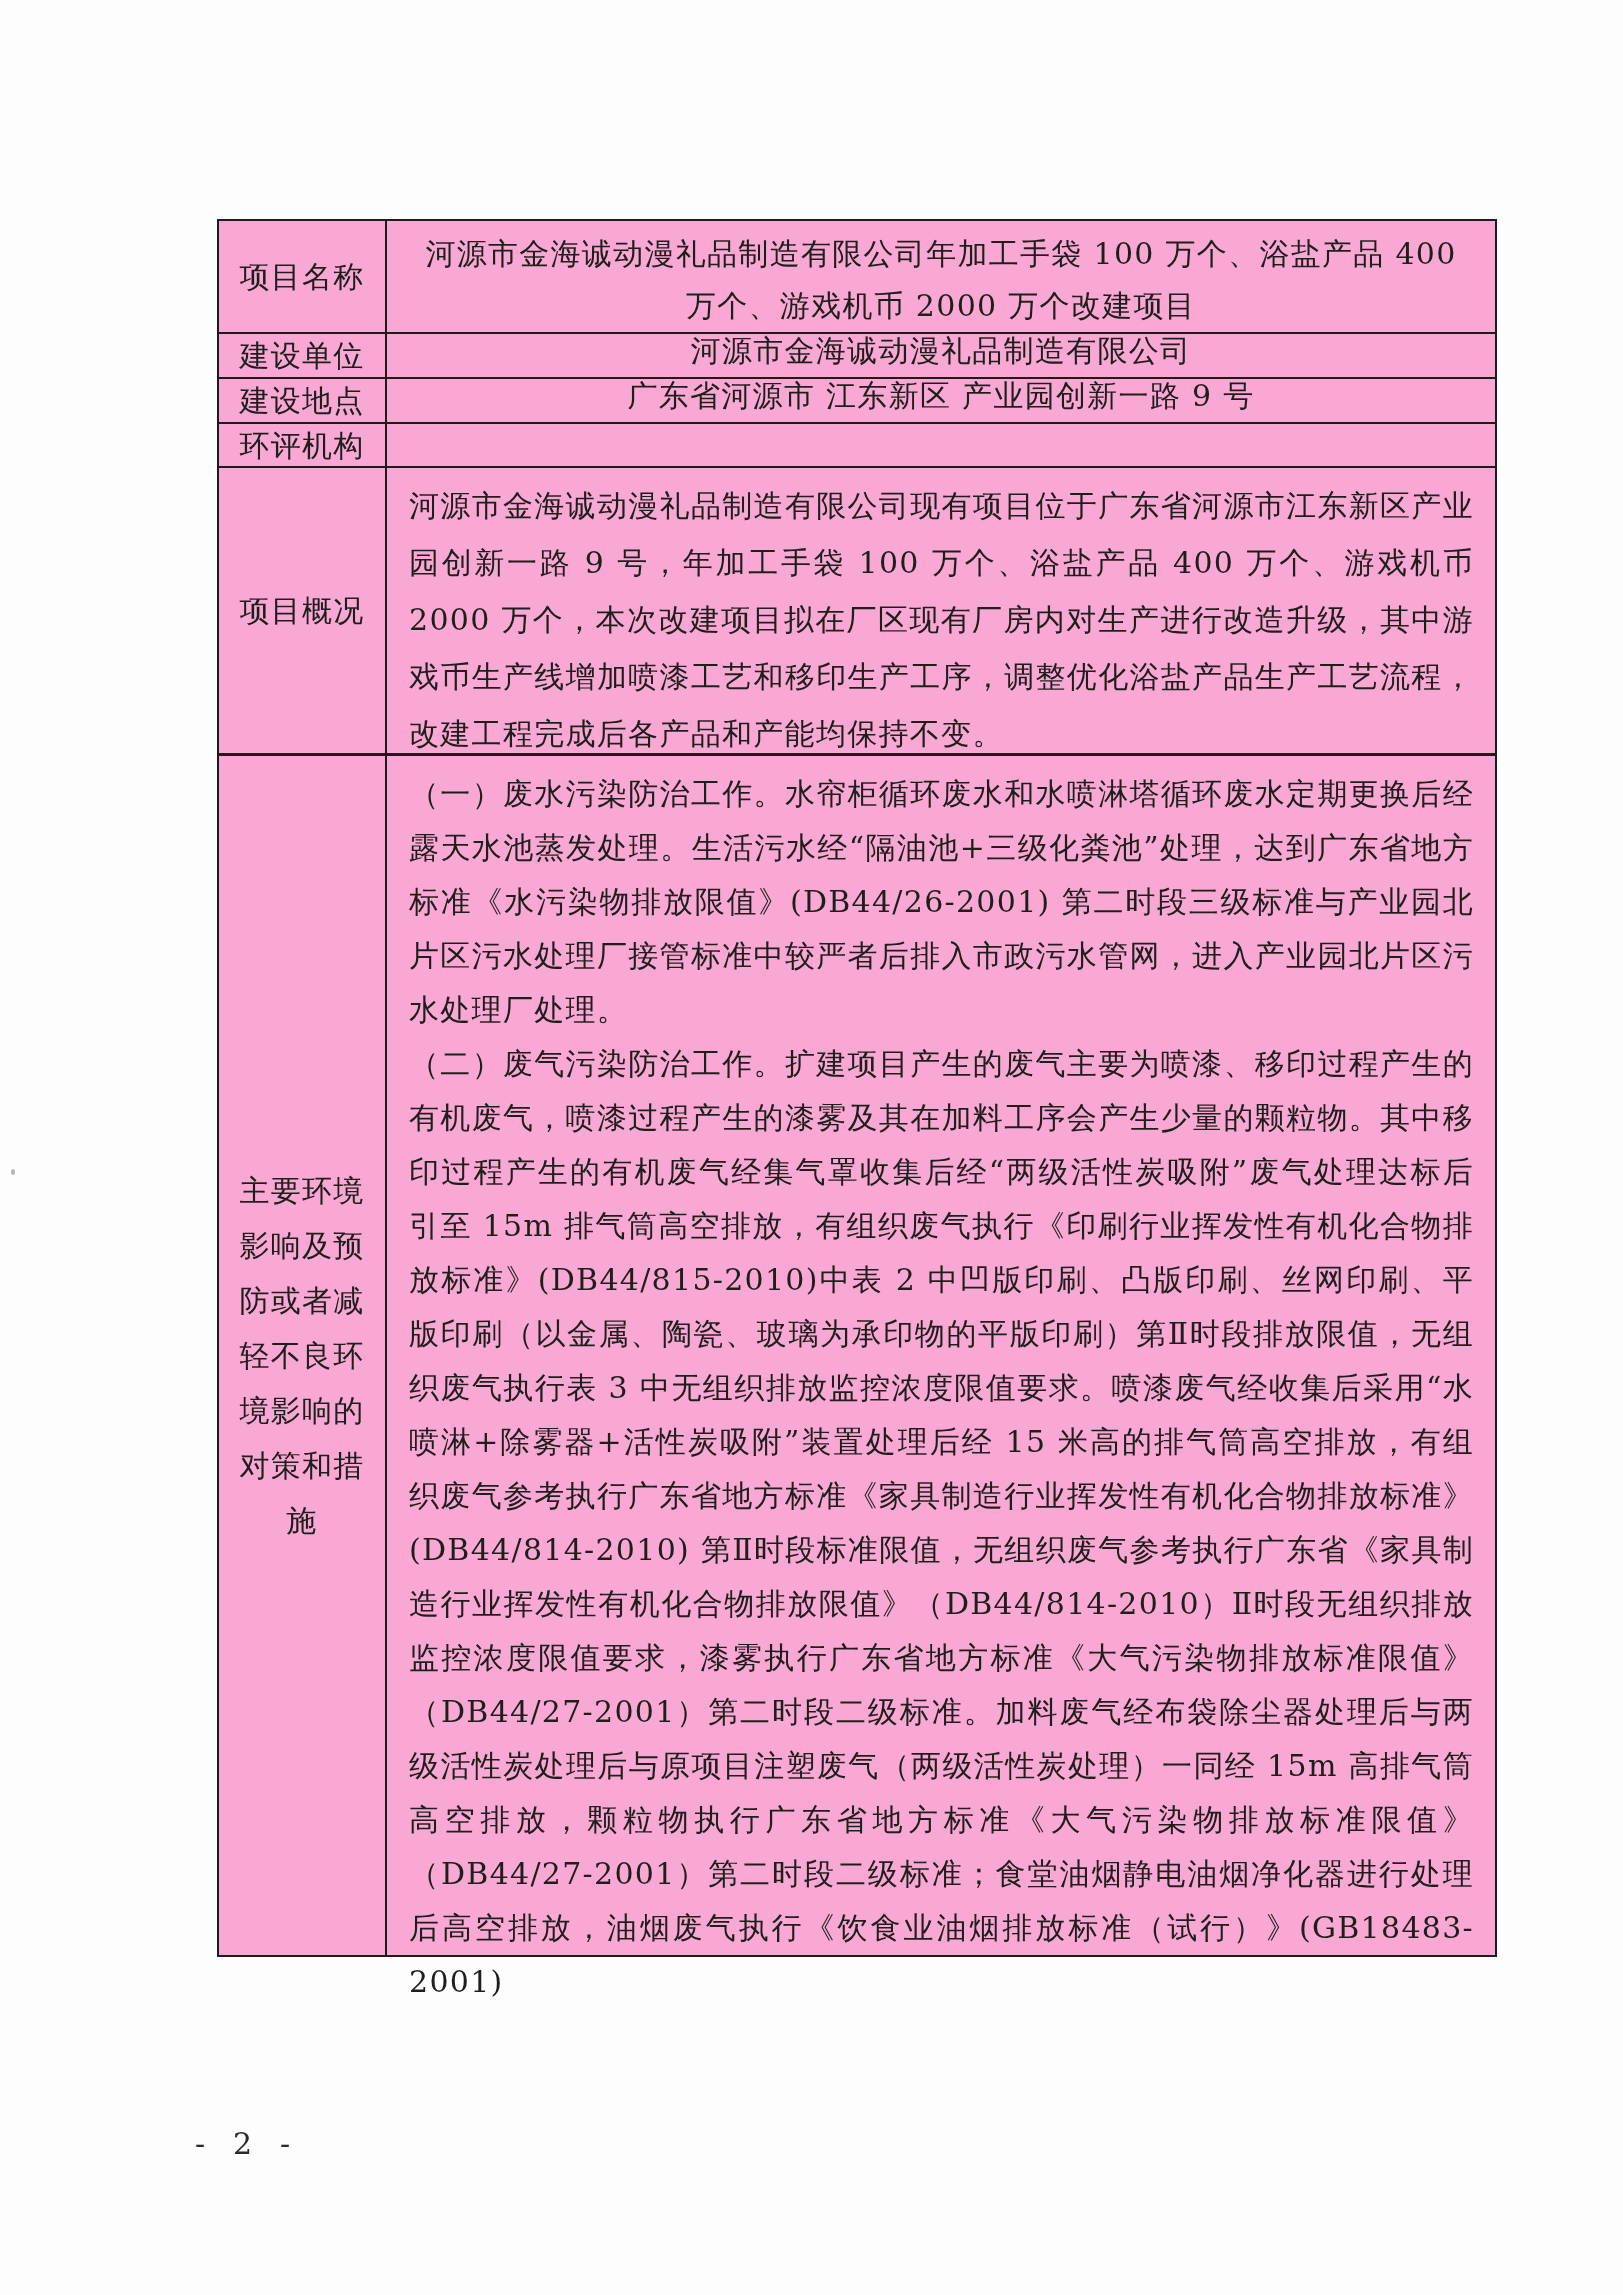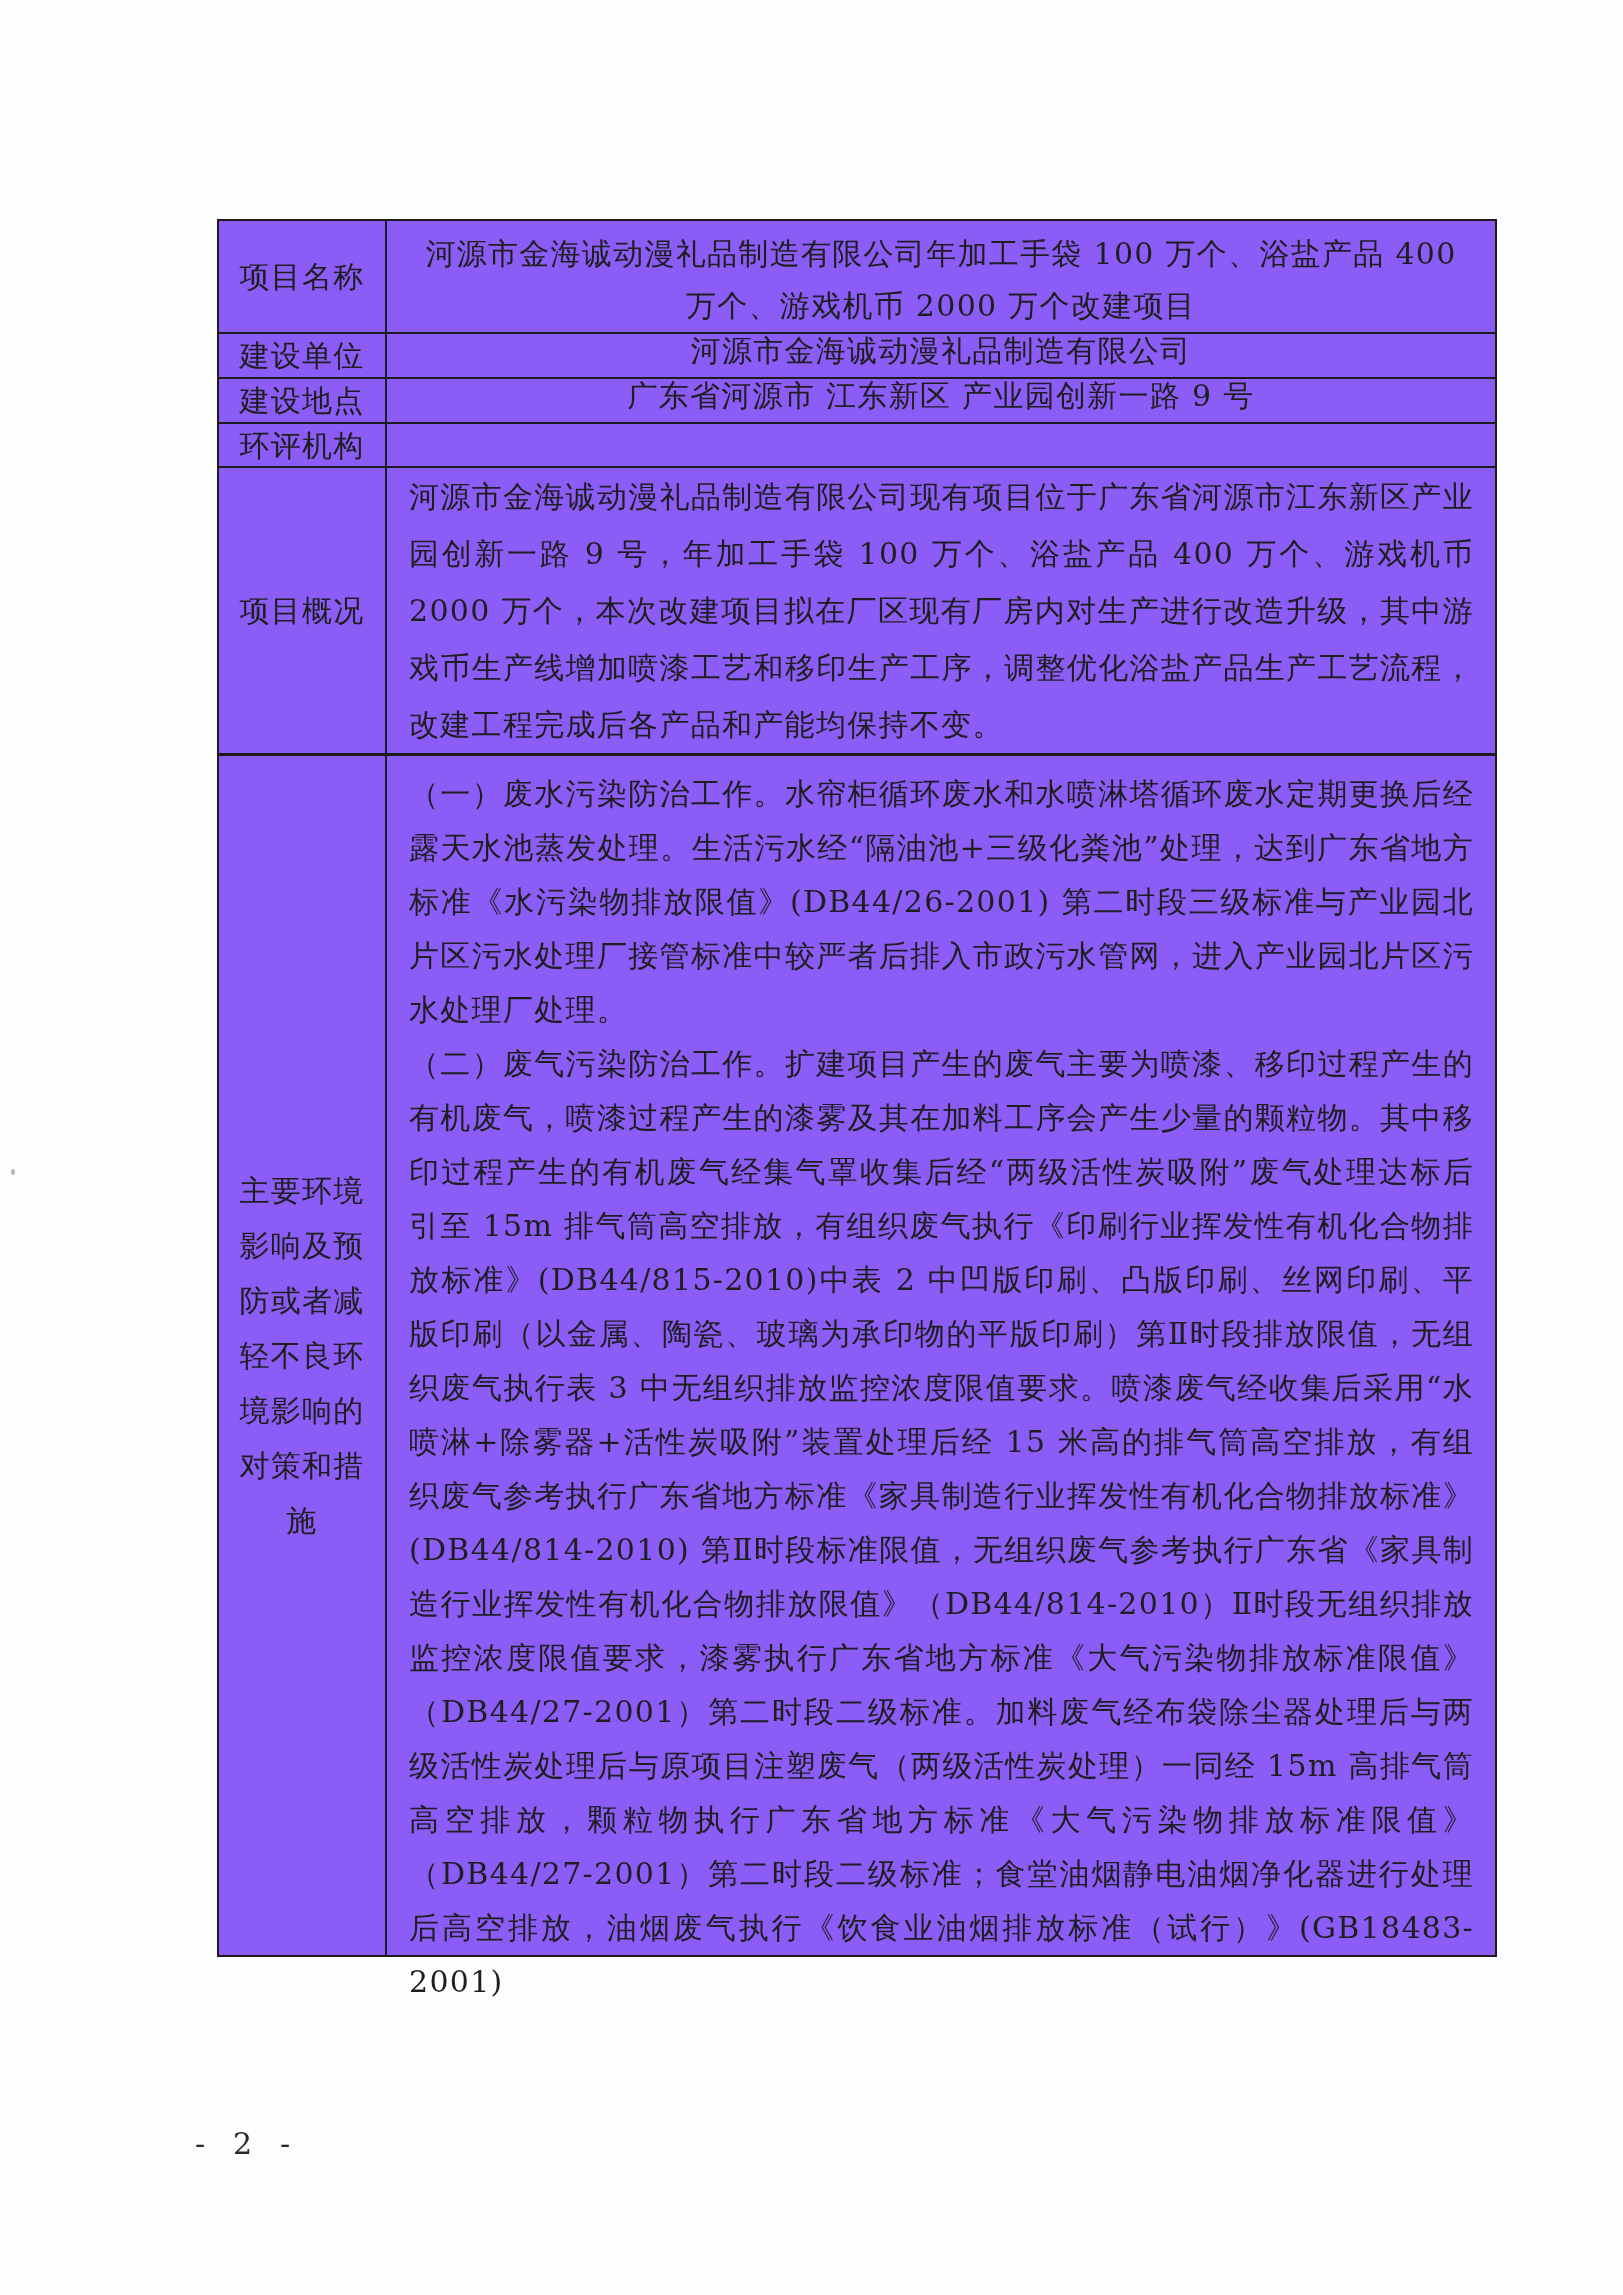--- a/index.html
+++ b/index.html
@@ -20,21 +20,21 @@
     inset: 0;
     background: #fdfdfd;
   }
   .doc-table {
     position: absolute;
     left: 217px;
     top: 219px;
     width: 1280px;
     border: 2.6px solid #1c1c1c;
     box-sizing: border-box;
-    background: #8b5cf6;
+    background: #f9a8d4;
   }
   .t-row {
     display: flex;
     border-bottom: 2px solid #1c1c1c;
     box-sizing: border-box;
   }
   .t-row:last-child { border-bottom: none; }
   .t-row.sep-thick { border-bottom-width: 3.3px; }
 
   .label-cell {
@@ -67,21 +67,21 @@
     font-size: 30px;
     letter-spacing: 1.3px;
     line-height: 52px;
     padding: 0 18.3px;
   }
   .value-para {
     display: block;
     text-align: justify;
     font-size: 30px;
     letter-spacing: 1.3px;
-    padding: 0 21px 0 22px;
+    padding: 9px 21px 0 22px;
     border-radius: 29px;
   }
   .value-para p {
     margin: 0;
     text-align: justify;
   }
   .row-overview .value-para { line-height: 57px; }
   .row-measures .value-para { line-height: 54px; padding-top: 10.5px; }
 
   .row-name     { height: 113px; }

